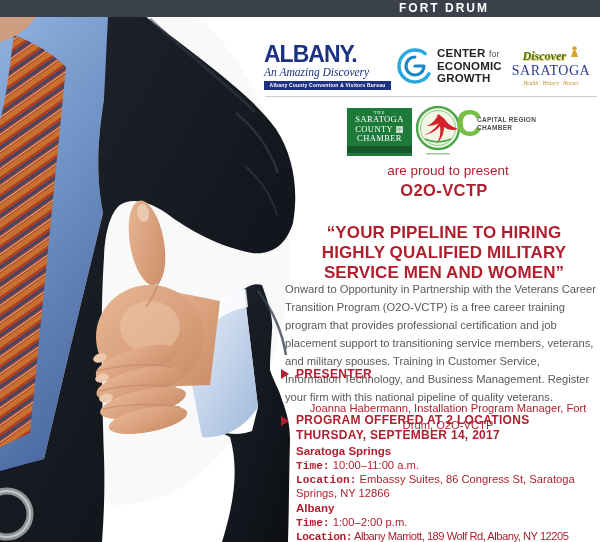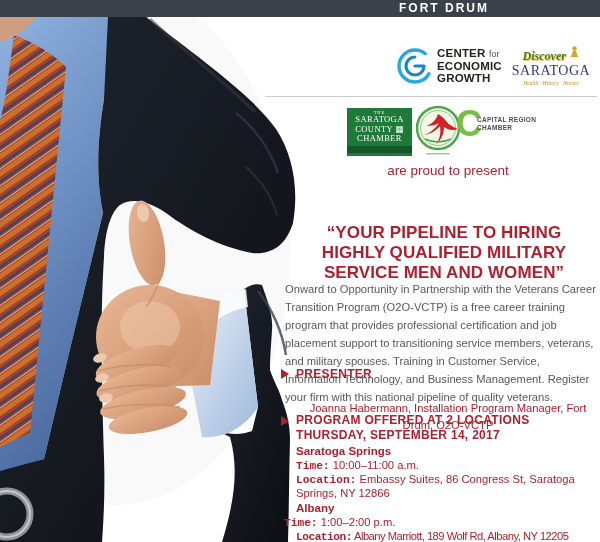--- a/index.html
+++ b/index.html
@@ -59,21 +59,21 @@
   #program-arrow{left:281px;top:416px;}
   #program-heading{left:296px;top:413px;width:300px;font-size:12px;font-weight:bold;
     line-height:14.5px;letter-spacing:.3px;}
   .city{font-size:11.5px;font-weight:bold;}
   .infoline{font-size:11.2px;line-height:13.2px;}
   .infoline .lbl{font-weight:bold;font-family:Liberation Mono, monospace;}
   #loc1-city{left:296px;top:445px;}
   #loc1-time{left:296px;top:459px;}
   #loc1-loc{left:296px;top:473px;width:302px;}
   #loc2-city{left:296px;top:502px;}
-  #loc2-time{left:284px;top:516px;}
+  #loc2-time{left:296px;top:516px;}
   #loc2-loc{left:296px;top:530px;width:304px;white-space:nowrap;letter-spacing:-0.5px;}
 </style>
 </head>
 <body>
 
 <div id="canvas">
 
   <div class="abs" id="topbar"></div>
   <div class="abs" id="topbar-title">FORT DRUM</div>
 
@@ -147,20 +147,25 @@
       <path d="M103,392 C126,387 152,386 180,390" stroke="#c08b6d" stroke-width="1.5" fill="none" opacity="0.7"></path>
       <ellipse cx="100" cy="341" rx="7" ry="4.5" transform="rotate(-17 100 341)" fill="#ecc9ae"></ellipse>
       <ellipse cx="102" cy="361" rx="7" ry="4.5" transform="rotate(-15 102 361)" fill="#ecc9ae"></ellipse>
       <ellipse cx="106" cy="381" rx="7" ry="4.5" transform="rotate(-13 106 381)" fill="#ecc9ae"></ellipse>
       <path d="M160,262 C156,274 152,282 146,290" stroke="#c08b6d" stroke-width="2" fill="none" opacity="0.6"></path>
     </g>
 
     <path d="M0,0 L36,0 C28,12 14,21 0,25 Z" fill="#cf9d7f"></path>
   </svg>
 
+  <div class="abs" id="albany-logo">
+    <div class="albany-word">ALBANY.</div>
+    <div class="albany-tag">An Amazing Discovery</div>
+    <div class="albany-bar">Albany County Convention &amp; Visitors Bureau</div>
+  </div>
 
   <div class="abs" id="ceg-logo">
     <svg width="40" height="40" viewBox="0 0 40 40">
       <circle cx="20" cy="20" r="16" fill="none" stroke="#29a8df" stroke-width="3.4" stroke-dasharray="78 23" stroke-dashoffset="-8" stroke-linecap="round"></circle>
       <circle cx="20" cy="20" r="9" fill="none" stroke="#1b87c9" stroke-width="3.2" stroke-dasharray="40 17" stroke-dashoffset="-2" stroke-linecap="round"></circle>
       <line x1="20" y1="20" x2="29" y2="20" stroke="#1b87c9" stroke-width="3.2" stroke-linecap="round"></line>
     </svg>
     <div class="ceg-text">
       <div><span>CENTER</span>
         <span class="ceg-for">for</span></div>
@@ -205,20 +210,21 @@
 
   <div class="abs" id="crc-logo">
     <div class="crc-c">C</div>
     <div class="crc-text">
       <div>CAPITAL REGION</div>
       <div>CHAMBER</div>
     </div>
   </div>
 
   <div class="abs red" id="proud-line">are proud to present</div>
+  <div class="abs red" id="program-code">O2O-VCTP</div>
   <div class="abs red" id="headline">
     <div>“YOUR PIPELINE TO HIRING</div>
     <div>HIGHLY QUALIFIED MILITARY</div>
     <div>SERVICE MEN AND WOMEN”</div>
   </div>
 
   <div class="abs" id="description">Onward to Opportunity in Partnership with the Veterans Career Transition Program (O2O-VCTP) is a free career training program that provides professional certification and job placement support to transitioning service members, veterans, and military spouses. Training in Customer Service, Information Technology, and Business Management. Register your firm with this national pipeline of quality veterans.</div>
 
   <div class="abs arrow" id="presenter-arrow"></div>
   <div class="abs red" id="presenter-heading">PRESENTER</div>

